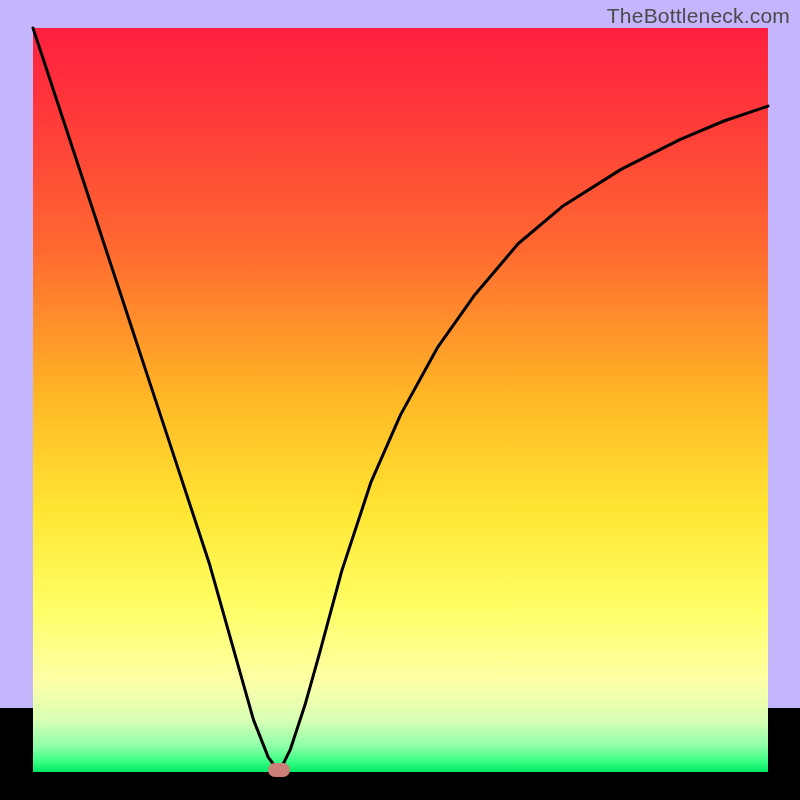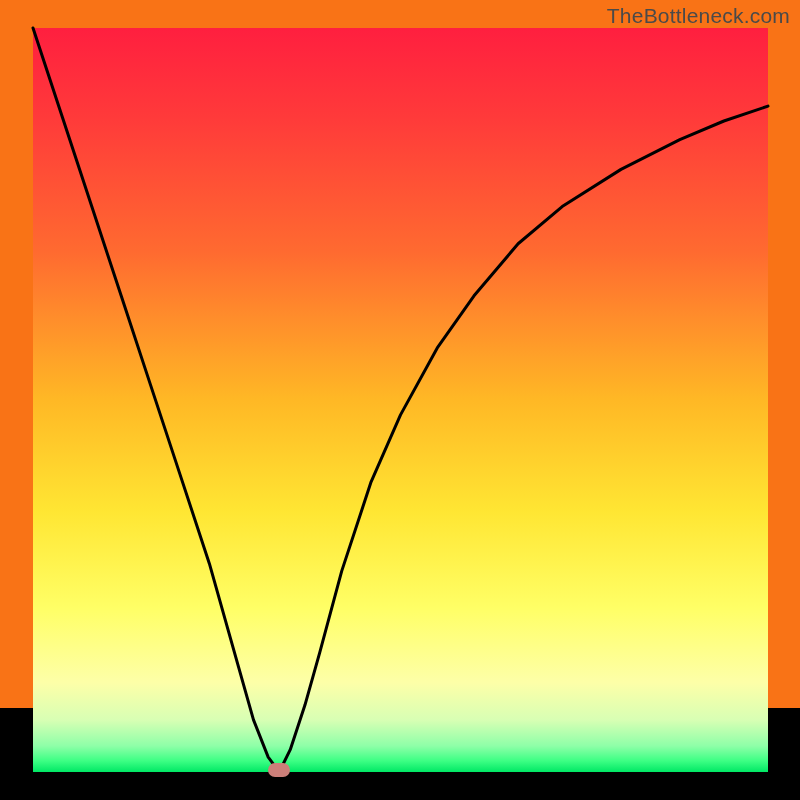--- a/index.html
+++ b/index.html
@@ -8,21 +8,21 @@
     width: 800px;
     height: 800px;
     background: #000;
     overflow: hidden;
     font-family: Arial, Helvetica, sans-serif;
   }
   .frame {
     position: relative;
     width: 800px;
     height: 708px;
-    background: #f97316;
+    background: #c4b5fd;
   }
   .attribution {
     position: absolute;
     top: 4px;
     right: 10px;
     color: #4a4a4a;
     font-size: 21px;
     font-weight: 400;
     letter-spacing: 0.2px;
     z-index: 10;

